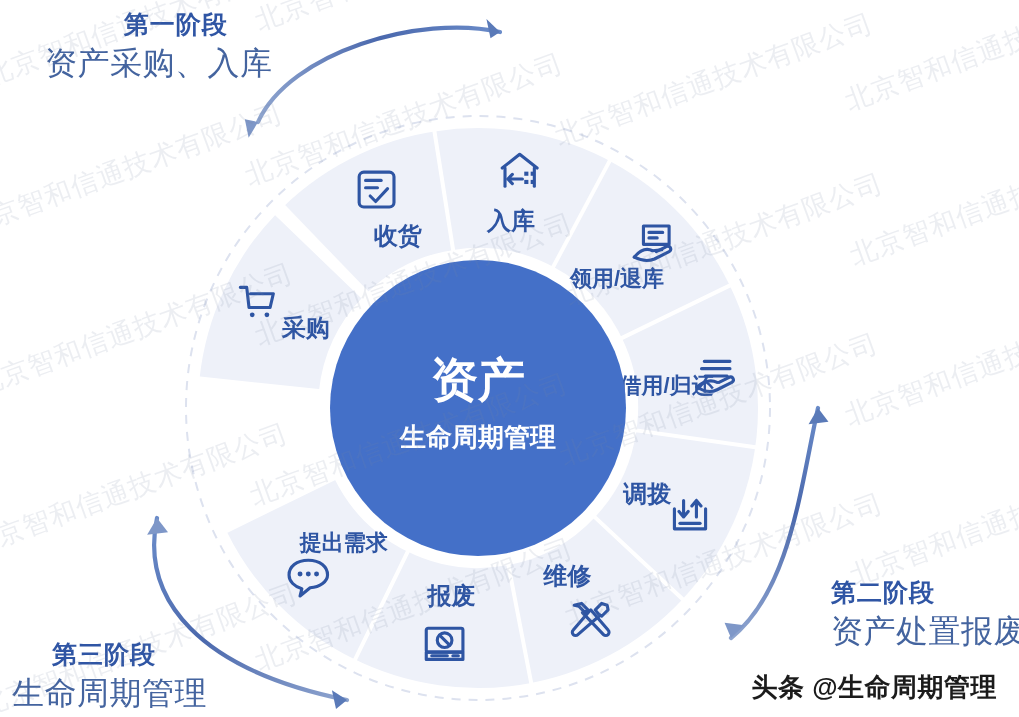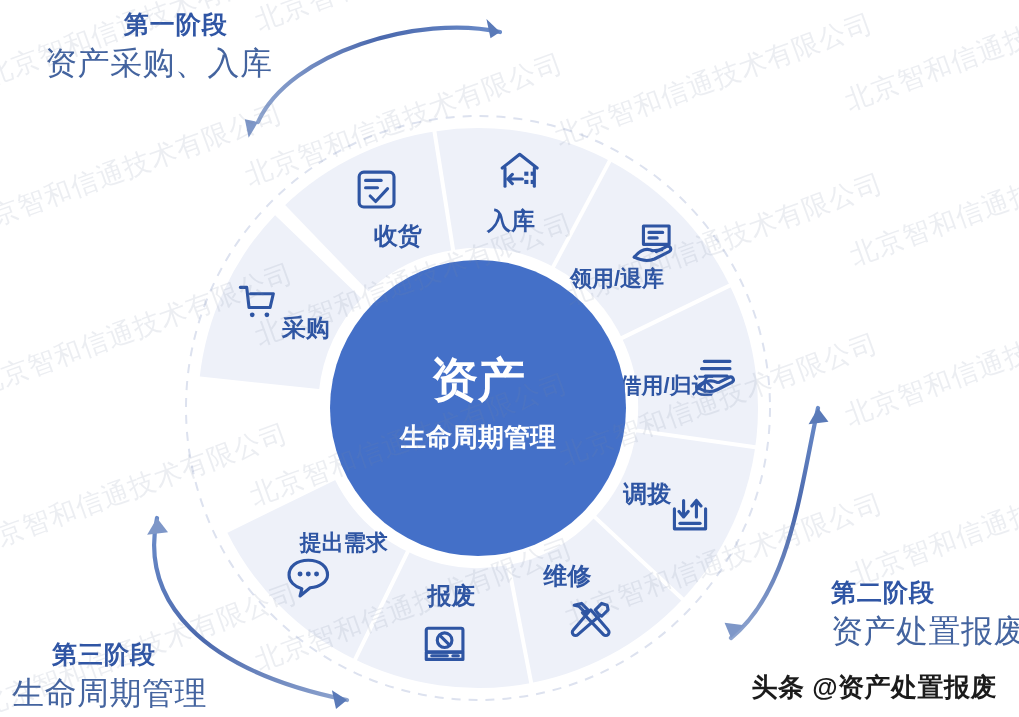--- a/index.html
+++ b/index.html
@@ -287,15 +287,15 @@
   </div>
   <div class="stage-label" id="stage-2">
     <span class="title">第二阶段</span>
     <span class="subtitle">资产处置报废</span>
   </div>
   <div class="stage-label" id="stage-3">
     <span class="title">第三阶段</span>
     <span class="subtitle">生命周期管理</span>
   </div>
 
-  <div id="credit">头条 @资产处置报废</div>
+  <div id="credit">头条 @生命周期管理</div>
 
 </div>
 
 </body></html>

